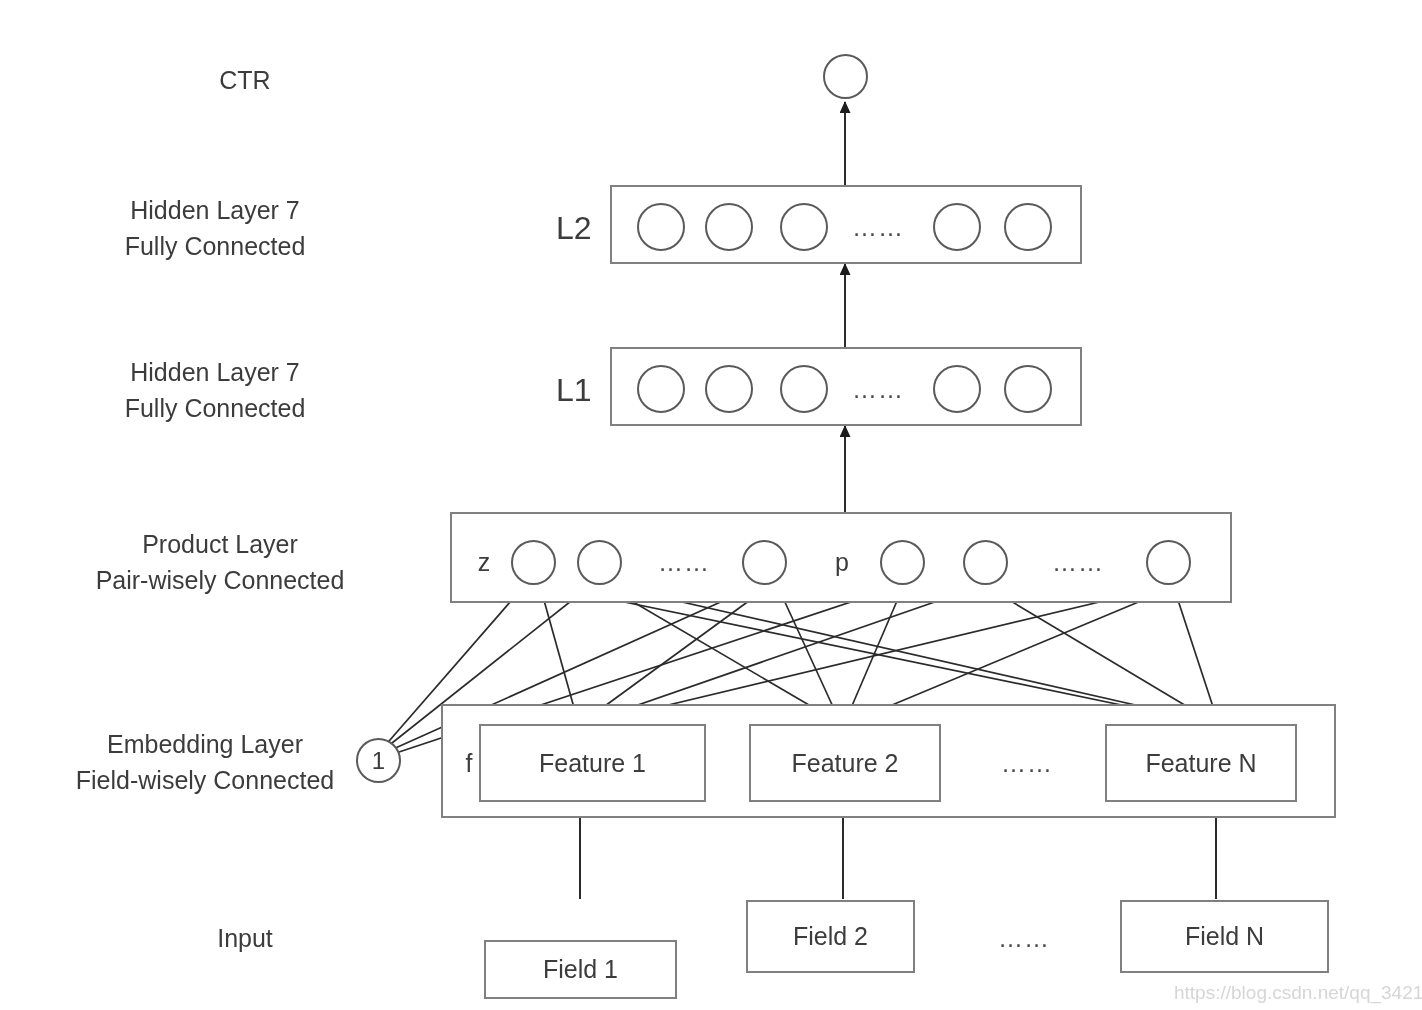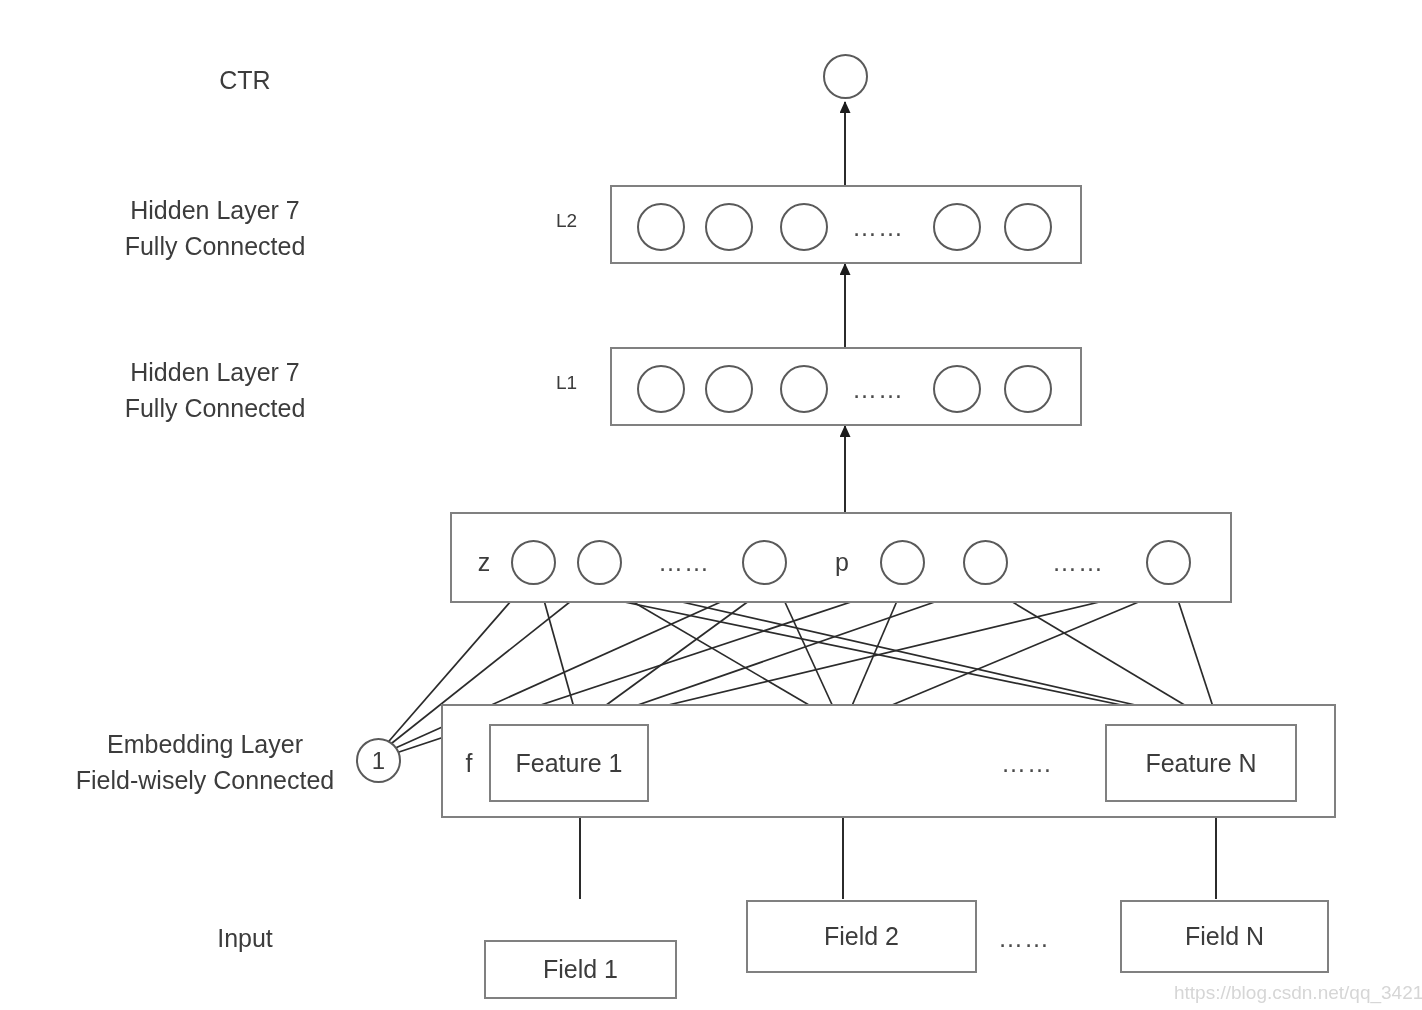--- a/index.html
+++ b/index.html
@@ -30,21 +30,21 @@
   .side-label {
     position: absolute;
     text-align: center;
     font-size: 25px;
     line-height: 1.45;
     color: #3c3c3c;
     white-space: pre-line;
   }
   .layer-tag {
     position: absolute;
-    font-size: 19px;
+    font-size: 32px;
     color: #3c3c3c;
   }
   .box {
     position: absolute;
     border: 2px solid #808080;
     background: #ffffff;
     box-sizing: border-box;
   }
   .inner-box {
     position: absolute;
@@ -157,20 +157,22 @@
   </svg>
 
   <div class="side-label" style="left:150px; top:62px; width:190px;">CTR</div>
 
   <div class="side-label" style="left:60px; top:192px; width:310px;">Hidden Layer 7
 Fully Connected</div>
 
   <div class="side-label" style="left:60px; top:354px; width:310px;">Hidden Layer 7
 Fully Connected</div>
 
+  <div class="side-label" style="left:40px; top:526px; width:360px;">Product Layer
+Pair-wisely Connected</div>
 
   <div class="side-label" style="left:30px; top:726px; width:350px;">Embedding Layer
 Field-wisely Connected</div>
 
   <div class="side-label" style="left:150px; top:920px; width:190px;">Input</div>
 
   <div class="node" style="left:823px; top:54px; width:45px; height:45px;"></div>
 
   <div class="layer-tag" style="left:556px; top:210px;">L2</div>
 
@@ -208,31 +210,32 @@
     <div class="node" style="left:511px; top:26px; width:45px; height:45px;"></div>
     <div class="ellipsis" style="left:626px; top:48px;">……</div>
     <div class="node" style="left:694px; top:26px; width:45px; height:45px;"></div>
   </div>
 
   <div class="bias-node" style="left:356px; top:738px; width:45px; height:45px;">1</div>
 
   <div class="box" style="left:441px; top:704px; width:895px; height:114px;">
     <div class="sublabel" style="left:26px; top:57px;">f</div>
 
-    <div class="inner-box" style="left:46px; top:18px; width:160px; height:78px;">Feature 1</div>
-
+    <div class="inner-box" style="left:36px; top:18px; width:227px; height:78px;">Feature 1</div>
+
+    <div class="inner-box" style="left:306px; top:18px; width:192px; height:78px;">Feature 2</div>
 
     <div class="ellipsis" style="left:584px; top:57px;">……</div>
 
     <div class="inner-box" style="left:662px; top:18px; width:192px; height:78px;">Feature N</div>
   </div>
 
   <div class="inner-box" style="left:484px; top:940px; width:193px; height:59px;">Field 1</div>
 
-  <div class="inner-box" style="left:746px; top:900px; width:231px; height:73px;">Field 2</div>
+  <div class="inner-box" style="left:746px; top:900px; width:169px; height:73px;">Field 2</div>
 
   <div class="ellipsis" style="left:1024px; top:938px;">……</div>
 
   <div class="inner-box" style="left:1120px; top:900px; width:209px; height:73px;">Field N</div>
 
   <div class="watermark" style="left:1174px; top:982px;">https://blog.csdn.net/qq_34219959</div>
 
 </div>
 
 </body></html>

